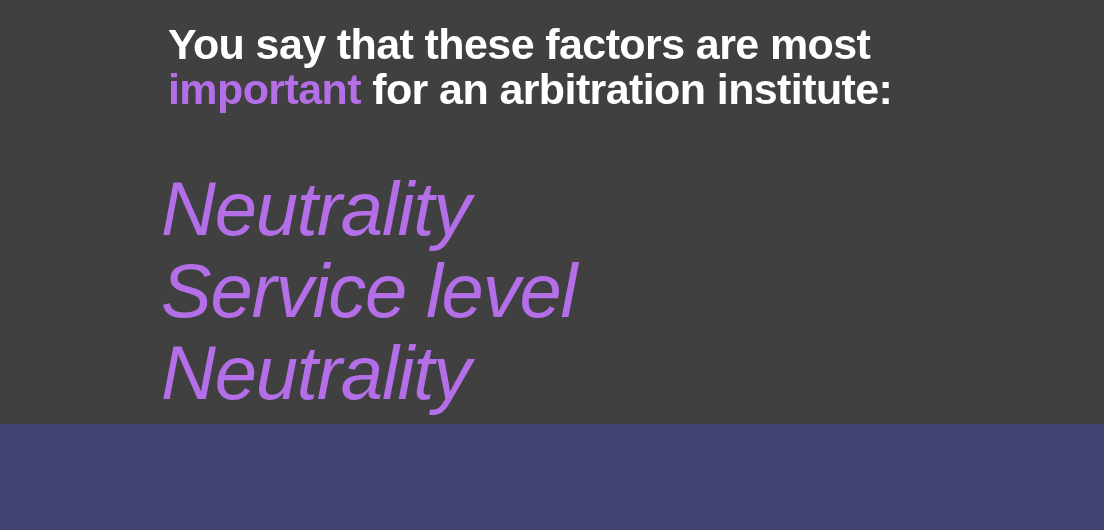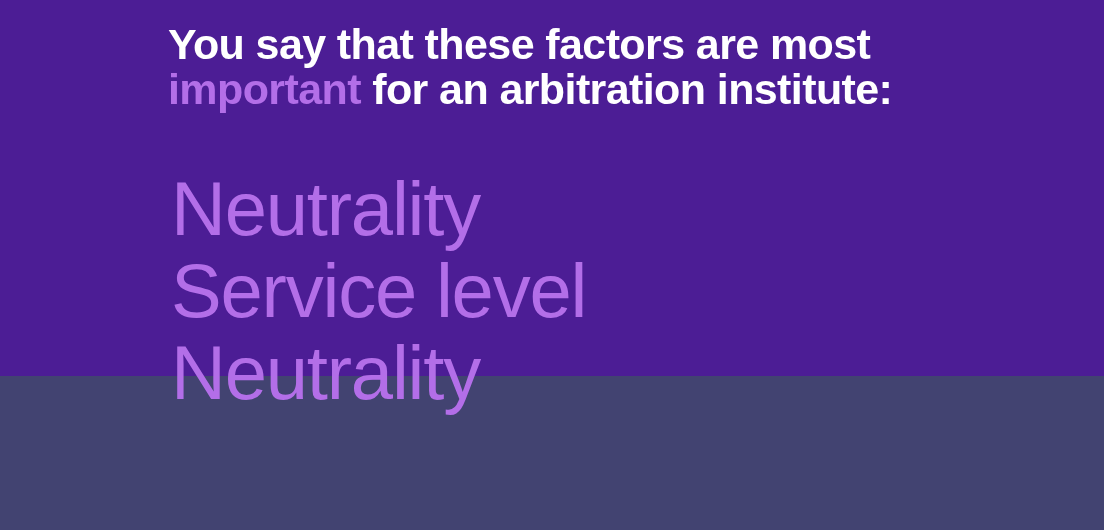--- a/index.html
+++ b/index.html
@@ -12,22 +12,22 @@
     height: 530px;
     overflow: hidden;
     background: #424371;
     font-family: "Liberation Sans", sans-serif;
     -webkit-font-smoothing: antialiased;
   }
 
   .slide {
     position: relative;
     width: 1104px;
-    height: 376px;
-    background: #4c1d95;
+    height: 424px;
+    background: #404040;
     box-sizing: border-box;
   }
 
   
   .headline {
     position: absolute;
     left: 168px;
     top: 22px;
     width: 880px;
     margin: 0;
@@ -38,26 +38,27 @@
     letter-spacing: -0.6px;
     color: #ffffff;
   }
   .headline .accent {
     color: #b36ee8;
   }
 
   
   .factor-list {
     position: absolute;
-    left: 171px;
+    left: 161px;
     top: 168px;
     width: 900px;
     margin: 0;
     padding: 0;
     list-style: none;
+    font-style: italic;
   }
   .factor-item {
     font-size: 76px;
     line-height: 82px;
     font-weight: 400;
     letter-spacing: -1.2px;
     color: #b36ee8;
     white-space: nowrap;
   }
 </style>

